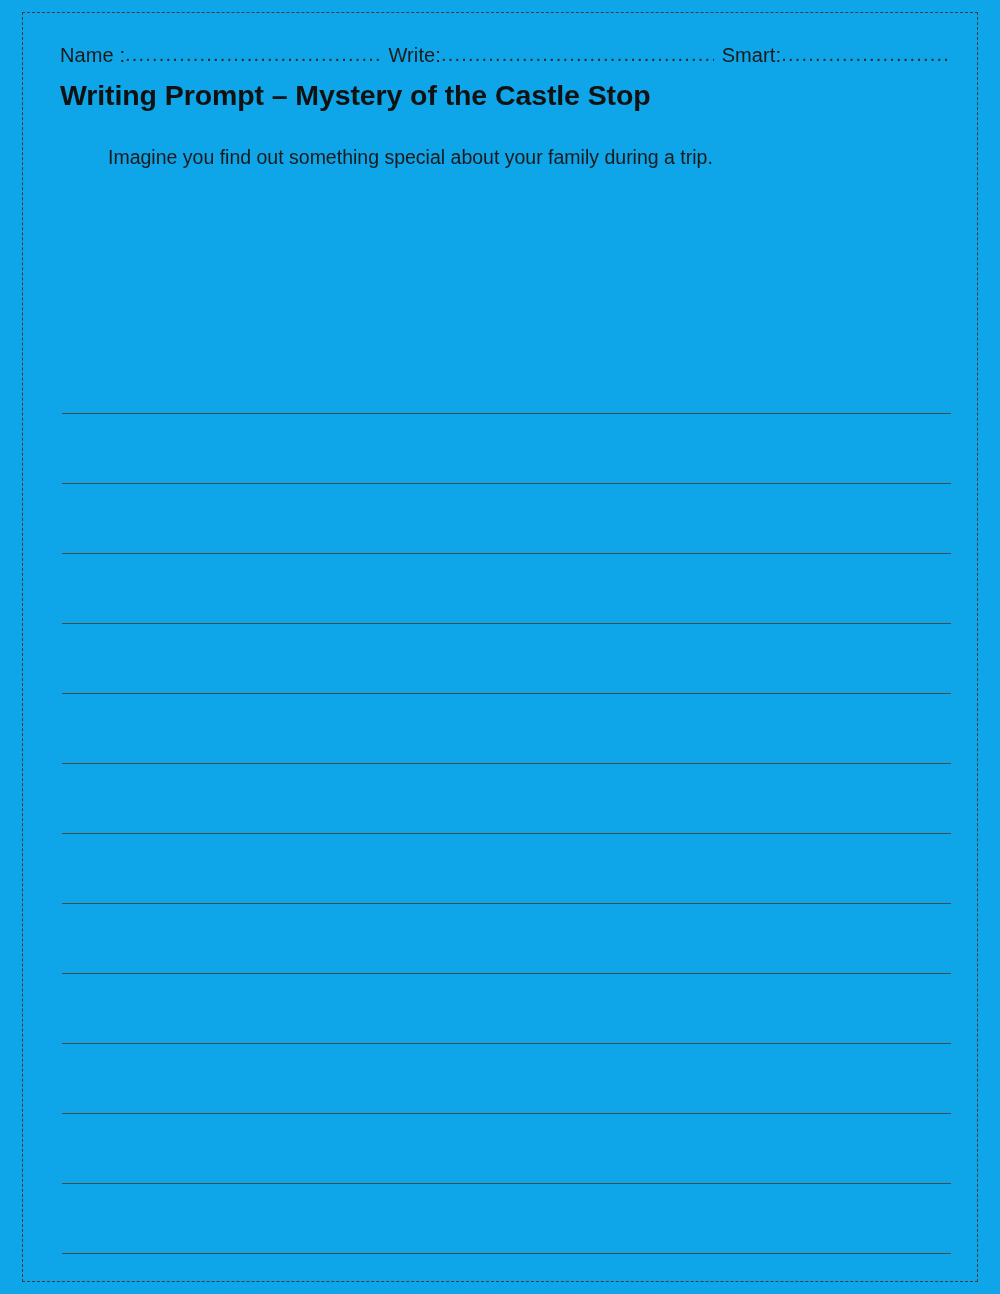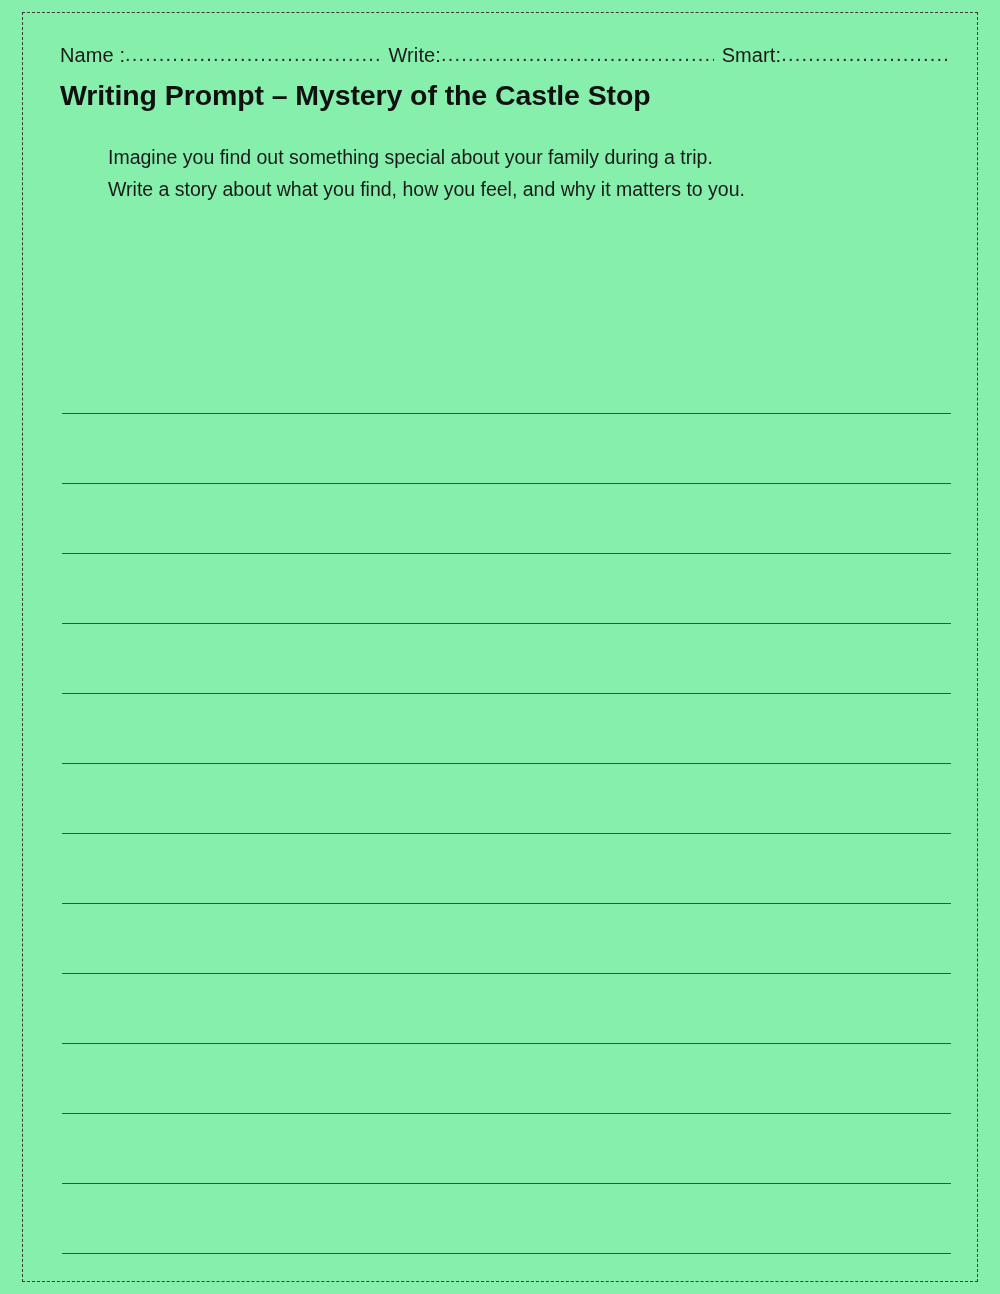--- a/index.html
+++ b/index.html
@@ -8,21 +8,21 @@
     background: #ffffff;
   }
   body {
     font-family: "Liberation Sans", sans-serif;
     color: #111111;
   }
   .page {
     position: relative;
     width: 1000px;
     height: 1294px;
-    background: #86efac;
+    background: #0ea5e9;
     box-sizing: border-box;
     overflow: hidden;
   }
   .outer-border {
     position: absolute;
     left: 22px;
     top: 12px;
     right: 22px;
     bottom: 12px;
     border: 1.5px dashed #3a3a3a;
@@ -119,21 +119,20 @@
       <span class="dotfill class">...............................................................</span>
       <span class="id-gap"></span>
       <span class="id-label">Smart:</span>
       <span class="dotfill date">.......................................</span>
     </div>
 
     <div class="title">Writing Prompt – Mystery of the Castle Stop</div>
 
     <div class="prompt">
       <div>Imagine you find out something special about your family during a trip.</div>
-      <div>Write a story about what you find, how you feel, and why it matters to you.</div>
     </div>
 
     <div class="lines" id="writing-lines">
         <div class="line"></div>
         <div class="line"></div>
         <div class="line"></div>
         <div class="line"></div>
         <div class="line"></div>
         <div class="line"></div>
         <div class="line"></div>

